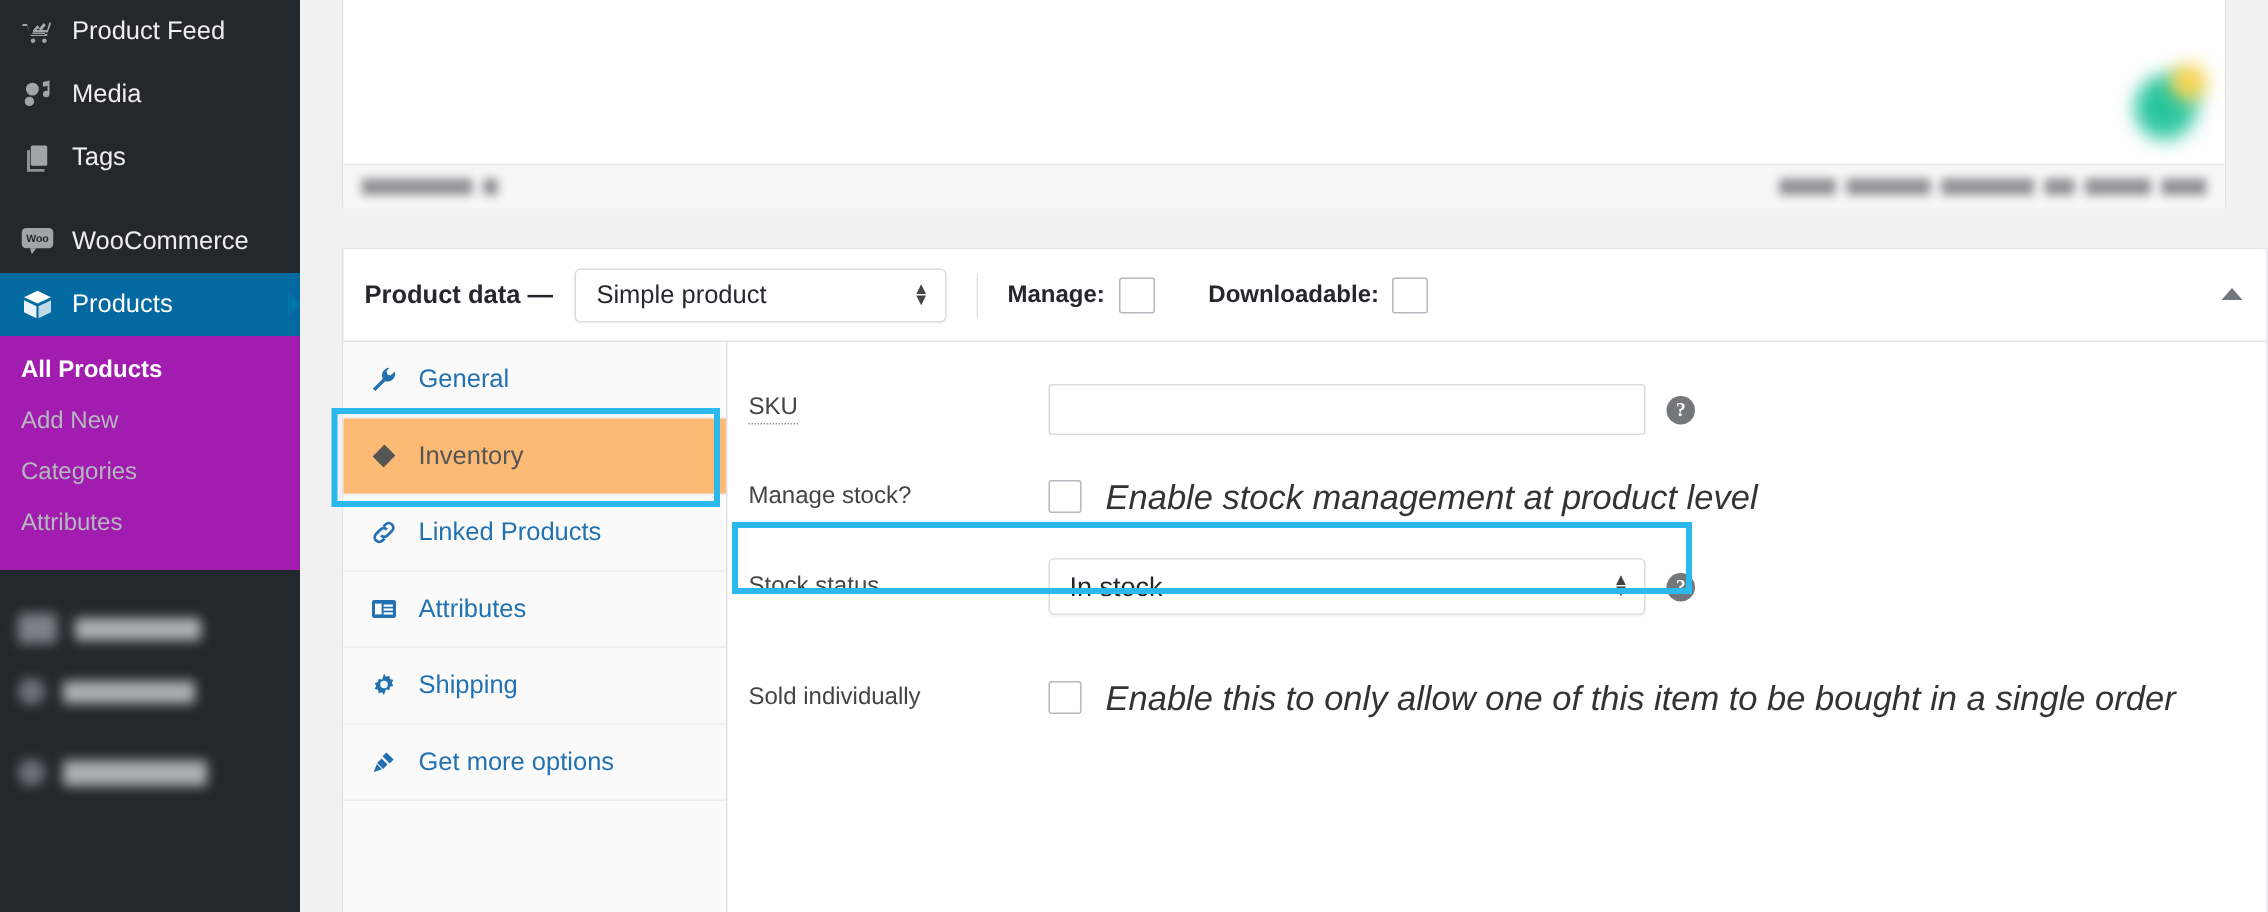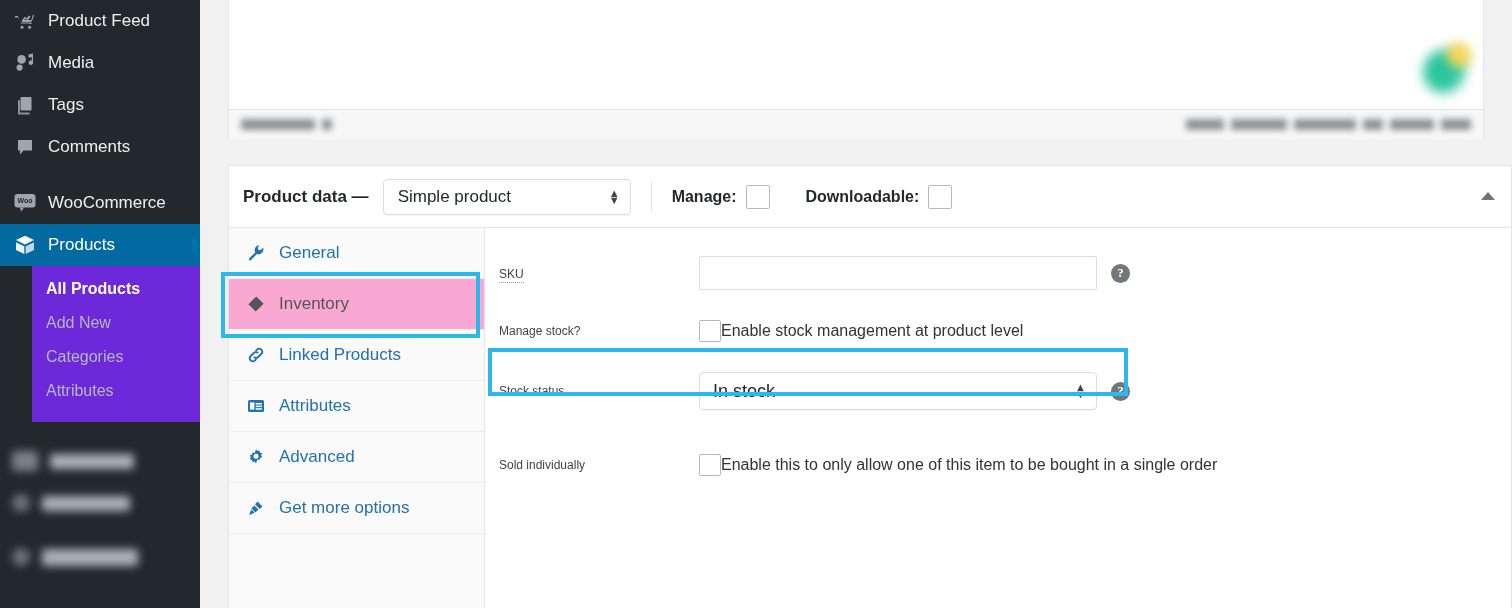--- a/index.html
+++ b/index.html
@@ -36,21 +36,21 @@
     background: #0369a1; color: #fff; font-weight: 400;
   }
   .nav-item.current .nav-icon { color: #fff; }
   .nav-item.current::after {
     content: ""; position: absolute; right: -8px; top: 50%;
     margin-top: -8px;
     border: 8px solid transparent;
     border-left-color: #0073aa;
   }
   .nav-gap { height: 14px; }
-  .submenu { background: #6d28d9; padding: 6px 0 14px 0; margin-left: 32px; }
+  .submenu { background: #a21caf; padding: 6px 0 14px 0; }
   .submenu-item {
     height: 34px; display: flex; align-items: center;
     padding-left: 14px;
     color: #b4b9be; font-size: 16px;
   }
   .submenu-item.active { color: #fff; font-weight: bold; }
 
   
   .blur-nav { padding-top: 18px; filter: blur(4px); opacity: .85; }
   .blur-row { display: flex; align-items: center; height: 42px; padding-left: 12px; }
@@ -137,30 +137,30 @@
   .pd-tab {
     height: 51px; display: flex; align-items: center;
     padding-left: 18px;
     border-bottom: 1px solid #eee;
     color: #2271b1; font-size: 17px;
   }
   .pd-tab .tab-icon {
     width: 26px; display: flex; align-items: center; justify-content: flex-start;
     color: #2271b1; margin-right: 6px;
   }
-  .pd-tab.active { background: #f9a8d4; color: #555; }
+  .pd-tab.active { background: #fdba74; color: #555; }
   .pd-tab.active .tab-icon { color: #555; }
 
   .pd-fields { flex: 1; padding-top: 18px; position: relative; }
   .field-row {
     display: flex; align-items: center;
     padding-left: 14px;
     min-height: 54px;
   }
-  .field-label { width: 200px; font-size: 12px; color: #444; }
+  .field-label { width: 200px; font-size: 16px; color: #444; }
   .field-label.hinted {
     border-bottom: 1px dotted #999; display: inline-block; width: auto;
     padding-bottom: 1px;
   }
   .label-wrap { width: 200px; }
   .text-input {
     width: 398px; height: 34px;
     border: 1px solid #ddd; background: #fff; border-radius: 2px;
   }
   .sel-input {
@@ -172,22 +172,22 @@
     box-shadow: 0 1px 1px rgba(0,0,0,.04);
   }
   .help {
     width: 19px; height: 19px; border-radius: 50%;
     background: #72777c; color: #fff;
     font-size: 13px; font-weight: bold;
     display: flex; align-items: center; justify-content: center;
     margin-left: 14px; font-family: "Liberation Serif", serif;
   }
   .inline-desc {
-    font-size: 16px; color: #333;
-    white-space: nowrap;
+    font-size: 23px; font-style: italic; color: #333;
+    margin-left: 16px; white-space: nowrap;
   }
 
   
   .hl {
     position: absolute; border: 4px solid #2bb8ec;
     pointer-events: none; box-sizing: border-box;
   }
 </style>
 </head>
 <body>
@@ -222,28 +222,20 @@
     <div class="nav-item">
       <span class="nav-icon">
         <svg width="20" height="20" viewBox="0 0 20 20" fill="currentColor">
           <rect x="5.5" y="2" width="11" height="13.5" rx="1"></rect>
           <path d="M3 5.2h2v12.4h9.6v1.9H3z" opacity=".85"></path>
         </svg>
       </span>
       <span>Tags</span>
     </div>
 
-    <div class="nav-item">
-      <span class="nav-icon">
-        <svg width="20" height="20" viewBox="0 0 20 20" fill="currentColor">
-          <path d="M3 3h14v10.5H8.6L4.9 17.5v-4H3z"></path>
-        </svg>
-      </span>
-      <span>Comments</span>
-    </div>
 
     <div class="nav-gap"></div>
 
     <div class="nav-item">
       <span class="nav-icon">
         <svg width="24" height="22" viewBox="0 0 24 22">
           <rect x="1.5" y="2" width="21" height="13.5" rx="3" fill="currentColor"></rect>
           <path d="M7 15.5l1.2 4 3-4z" fill="currentColor"></path>
           <text x="12" y="11.4" font-size="7" font-family="Liberation Sans, sans-serif" font-weight="bold" fill="#23282d" text-anchor="middle">Woo</text>
         </svg>
@@ -390,21 +382,21 @@
             <span>Attributes</span>
           </div>
 
           <div class="pd-tab">
             <span class="tab-icon">
               <svg width="18" height="18" viewBox="0 0 18 18" fill="currentColor">
                 <path d="M9 1.2l1.3 1.9 2.2-.6.5 2.2 2.2.6-1 2 1 2-2.2.6-.5 2.2-2.2-.6L9 15.4l-1.3-1.9-2.2.6-.5-2.2-2.2-.6 1-2-1-2 2.2-.6.5-2.2 2.2.6z"></path>
                 <circle cx="9" cy="8.3" r="2.5" fill="#fafafa"></circle>
               </svg>
             </span>
-            <span>Advanced</span>
+            <span>Shipping</span>
           </div>
 
           <div class="pd-tab">
             <span class="tab-icon">
               <svg width="18" height="18" viewBox="0 0 18 18" fill="currentColor">
                 <path d="M10.6 2.6l4.8 4.8-2.6 2.6-4.8-4.8z"></path>
                 <path d="M7.4 6.6l4 4-3 3-4-4z"></path>
                 <path d="M4.2 10.4l3.4 3.4-5.5 2.1z"></path>
               </svg>
             </span>

